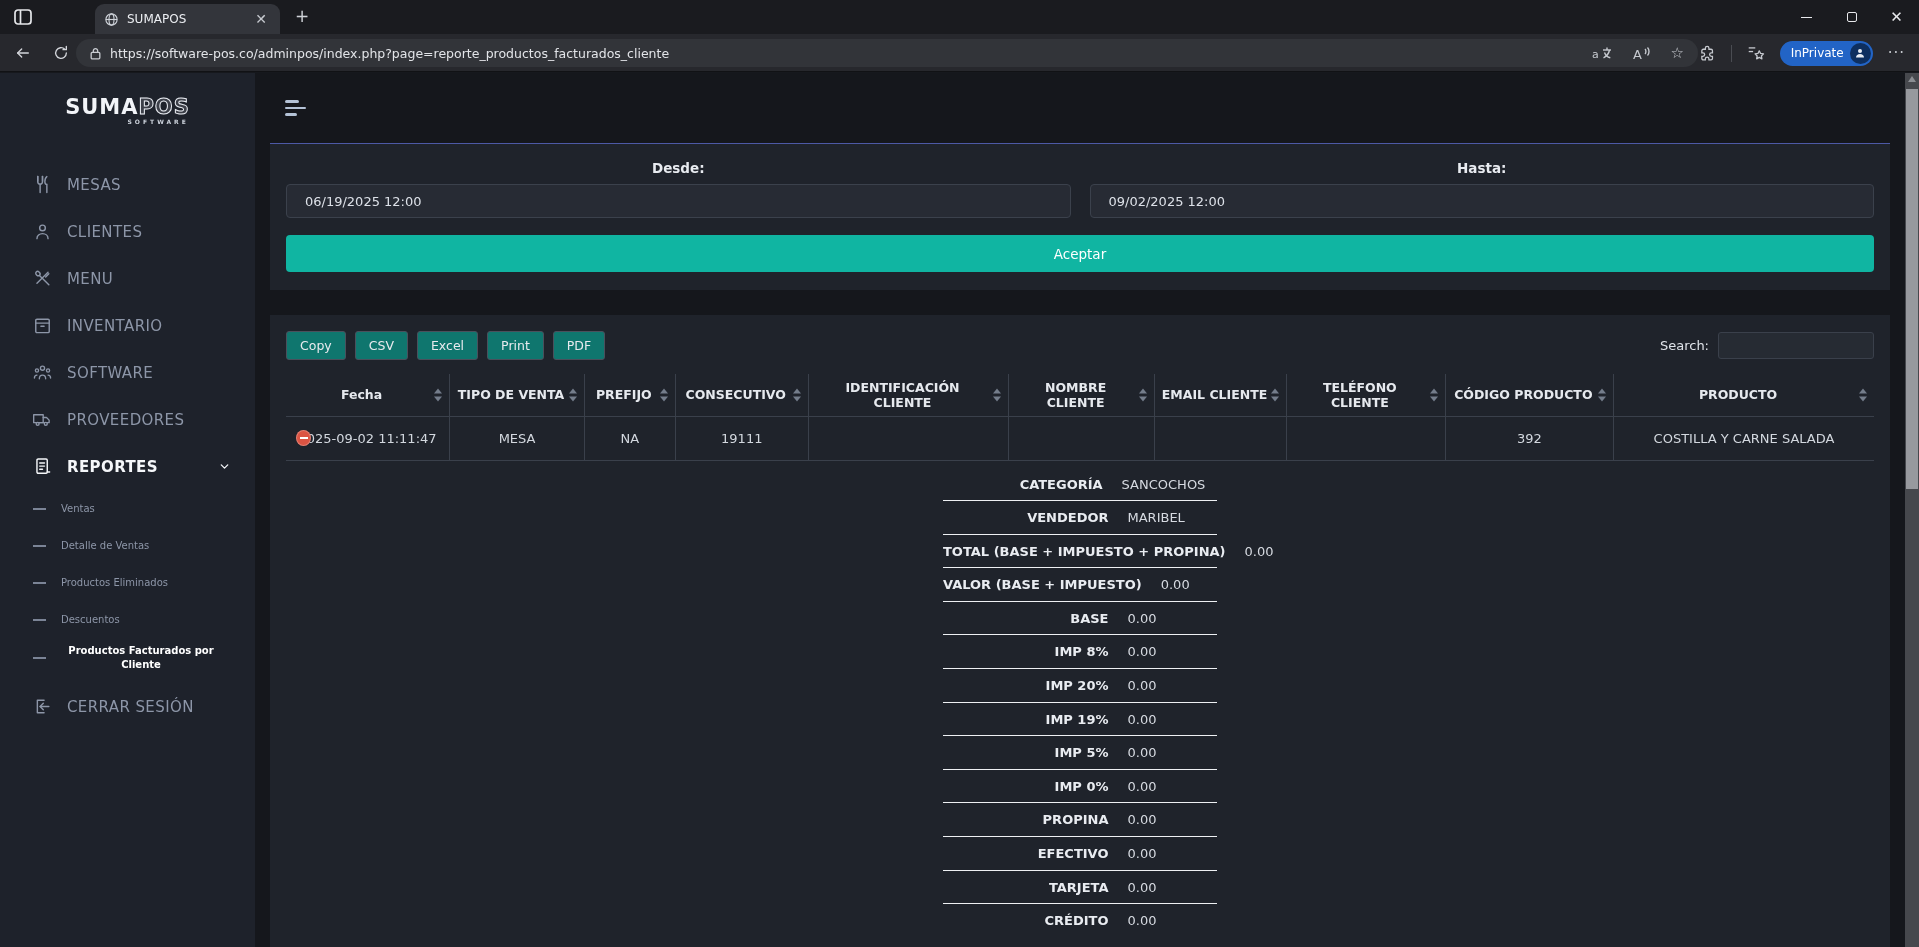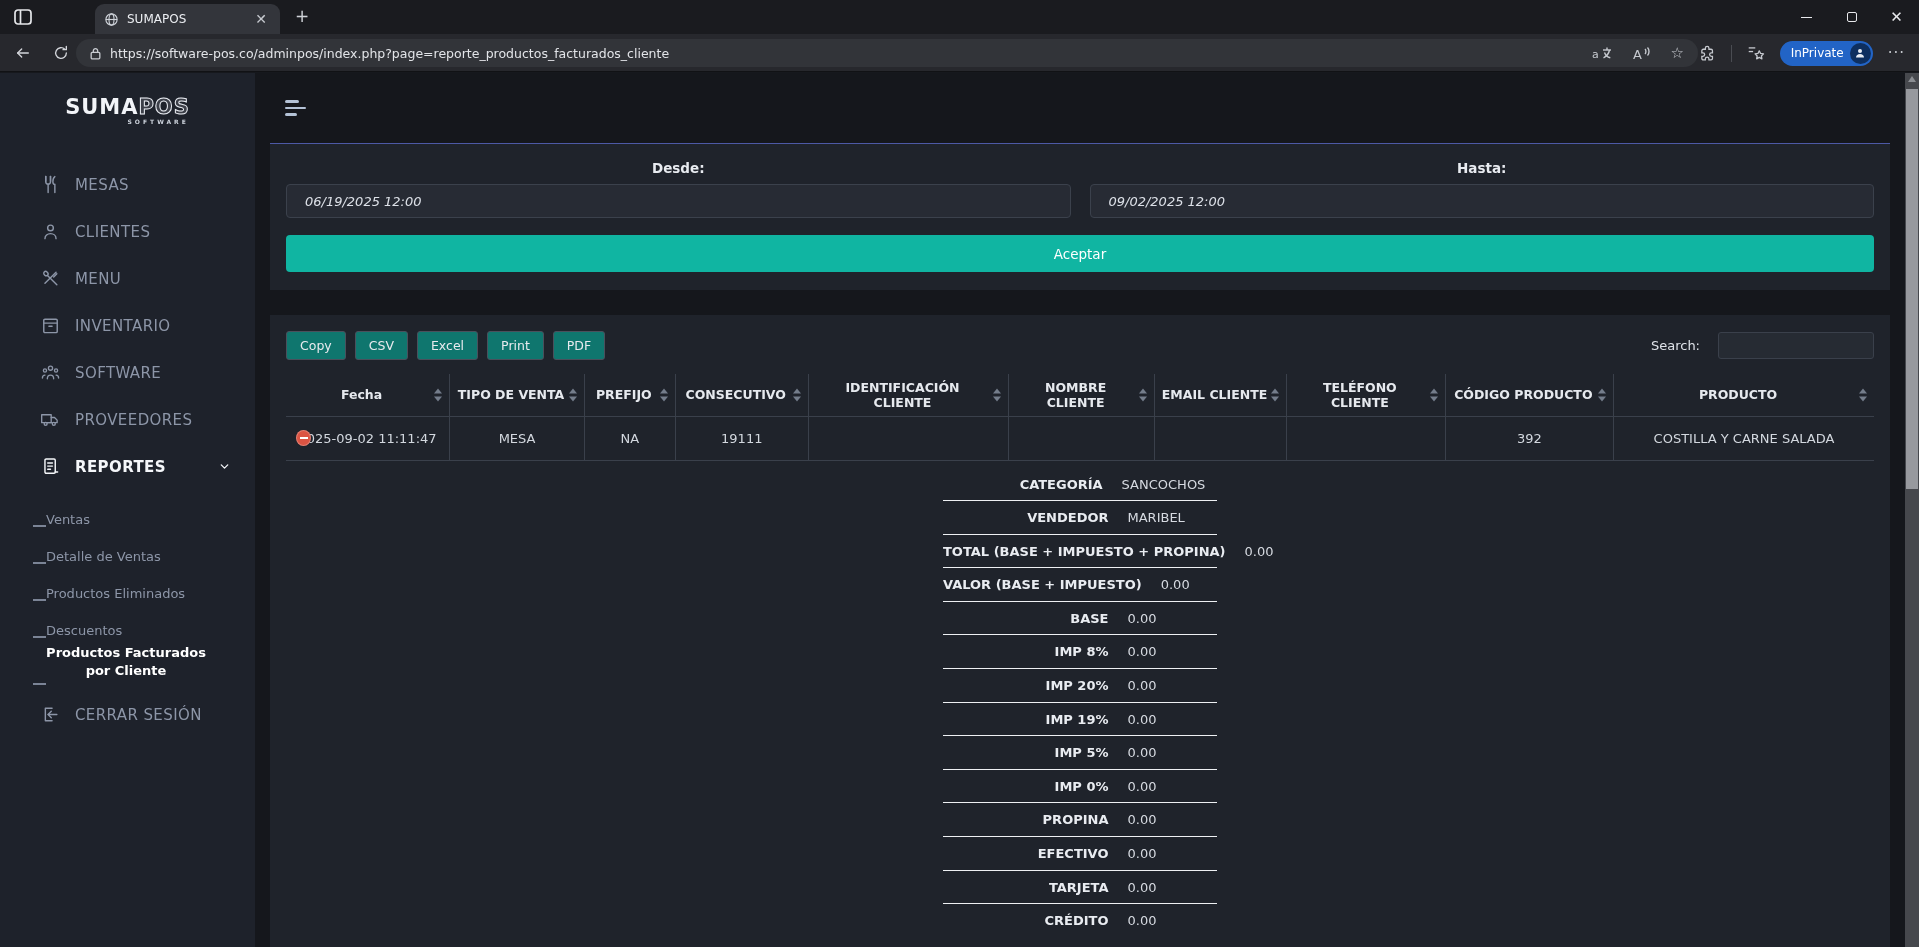--- a/index.html
+++ b/index.html
@@ -45,49 +45,49 @@
   .scrollbar { position:absolute; right:0; top:0; bottom:0; width:14px; background:#46484d; }
   .scroll-up-arrow { position:absolute; top:3px; left:3px; width:0; height:0; border-left:4px solid transparent; border-right:4px solid transparent; border-bottom:6px solid #8b8e93; }
   .scroll-thumb { position:absolute; top:16px; left:1px; width:12px; height:400px; background:#97999e; }
 
   
   .logo { text-align:center; margin-top:24px; }
   .logo-line { display:inline-block; font-weight:800; font-size:21px; letter-spacing:1px; color:#f2f4f8; line-height:1; }
   .logo-pos { color:rgba(242,244,248,0.15); -webkit-text-stroke:1px #e9ecf2; }
   .logo-sub { font-size:6px; letter-spacing:3px; color:#cdd3dc; text-align:right; margin-top:1px; padding-right:1px; }
   .menu { margin-top:33px; }
-  .menu-item { display:flex; align-items:center; gap:15px; height:47px; padding-left:40px; color:#8d96a8; font-size:15px; letter-spacing:0.4px; cursor:default; }
+  .menu-item { display:flex; align-items:center; gap:15px; height:47px; padding-left:32px; color:#8d96a8; font-size:15px; letter-spacing:0.4px; cursor:default; }
   .menu-item .mi-icon { display:flex; width:20px; justify-content:center; }
   .menu-item.active { color:#f5f7fa; font-weight:600;justify-content:flex-end; }
   .menu-item .chev { margin-left:auto; margin-right:24px; display:flex; }
   .submenu { }
-  .submenu-item { display:flex; align-items:flex-end; min-height:37px; padding-left:33px; color:#8d96a8; font-size:13px; }
+  .submenu-item { display:flex; align-items:center; gap:15px; min-height:37px; padding-left:33px; color:#8d96a8; font-size:10px; }
   .submenu-item .dash { width:13px; height:2px; background:#7b8496; flex:0 0 auto; }
   .submenu-item.active { color:#ffffff; font-weight:700; }
   .submenu-item.active .sub-label { width:160px; text-align:center; line-height:1.35; padding:6px 0; }
   .logout-item { margin-top:6px; }
 
   
   .hamburger { position:absolute; left:30px; top:27px; display:flex; flex-direction:column; gap:4px; }
   .hamburger .hl { height:2.5px; border-radius:2px; background:#b4c2d6; }
   .hl1 { width:14px; } .hl2 { width:21px; } .hl3 { width:12px; }
 
   .card { background:#1f232b; margin:0 15px; }
   .card-filters { position:absolute; top:70px; left:0; right:0; border-top:1px solid #4d59a6; padding:16px 16px 18px; }
   .filter-row { display:flex; gap:19px; }
   .filter-col { flex:1; }
   .filter-label { text-align:center; font-size:13.5px; font-weight:600; color:#e8ebf0; margin-bottom:8px; }
-  .date-input { width:100%; height:34px; background:#272b34; border:1px solid #3b414c; border-radius:4px; color:#dde1e8; font-size:13px; padding:0 18px; font-family:inherit; outline:none;font-style:italic; }
+  .date-input { width:100%; height:34px; background:#272b34; border:1px solid #3b414c; border-radius:4px; color:#dde1e8; font-size:13px; padding:0 18px; font-family:inherit; outline:none; }
   .accept-btn { display:block; width:100%; height:37px; margin-top:17px; background:#10b5a2; border:none; border-radius:4px; color:#ffffff; font-size:13.5px; font-family:inherit; cursor:pointer; }
 
   .card-table { position:absolute; top:242px; left:0; right:0; height:700px; padding:16px; }
   .table-toolbar { display:flex; align-items:center; }
   .export-group { display:flex; gap:9px; }
   .export-btn { background:#0f766e; border:1px solid #4a505c; border-radius:3px; color:#e8eaee; font-size:12.5px; font-family:inherit; padding:6px 13px; cursor:pointer; }
-  .search-wrap { margin-left:auto; display:flex; align-items:center; gap:18px; }
+  .search-wrap { margin-left:auto; display:flex; align-items:center; gap:9px; }
   .search-label { font-size:13px; color:#dfe3e9; }
   .search-input { width:156px; height:27px; background:#262b33; border:1px solid #3a404b; border-radius:3px; color:#dde1e8; font-size:13px; padding:0 8px; outline:none; }
 
   table.report { width:100%; margin-top:14px; border-collapse:collapse; table-layout:fixed; }
   .report th, .report td { border-left:1px solid #3a404b; }
   .report th:first-child, .report td:first-child { border-left:none; }
   .report thead th { height:42px; font-size:12.5px; font-weight:700; color:#e6e9ee; text-align:center; position:relative; padding:0 18px 0 6px; border-bottom:1px solid #3a404b; }
   .report tbody td { height:44px; font-size:13px; color:#d3d8df; text-align:center; border-bottom:1px solid #3a404b; position:relative; }
   .col1{width:10.3%;} .col2{width:8.5%;} .col3{width:5.7%;} .col4{width:8.4%;} .col5{width:12.6%;}
   .col6{width:9.2%;} .col7{width:8.3%;} .col8{width:10%;} .col9{width:10.6%;}

